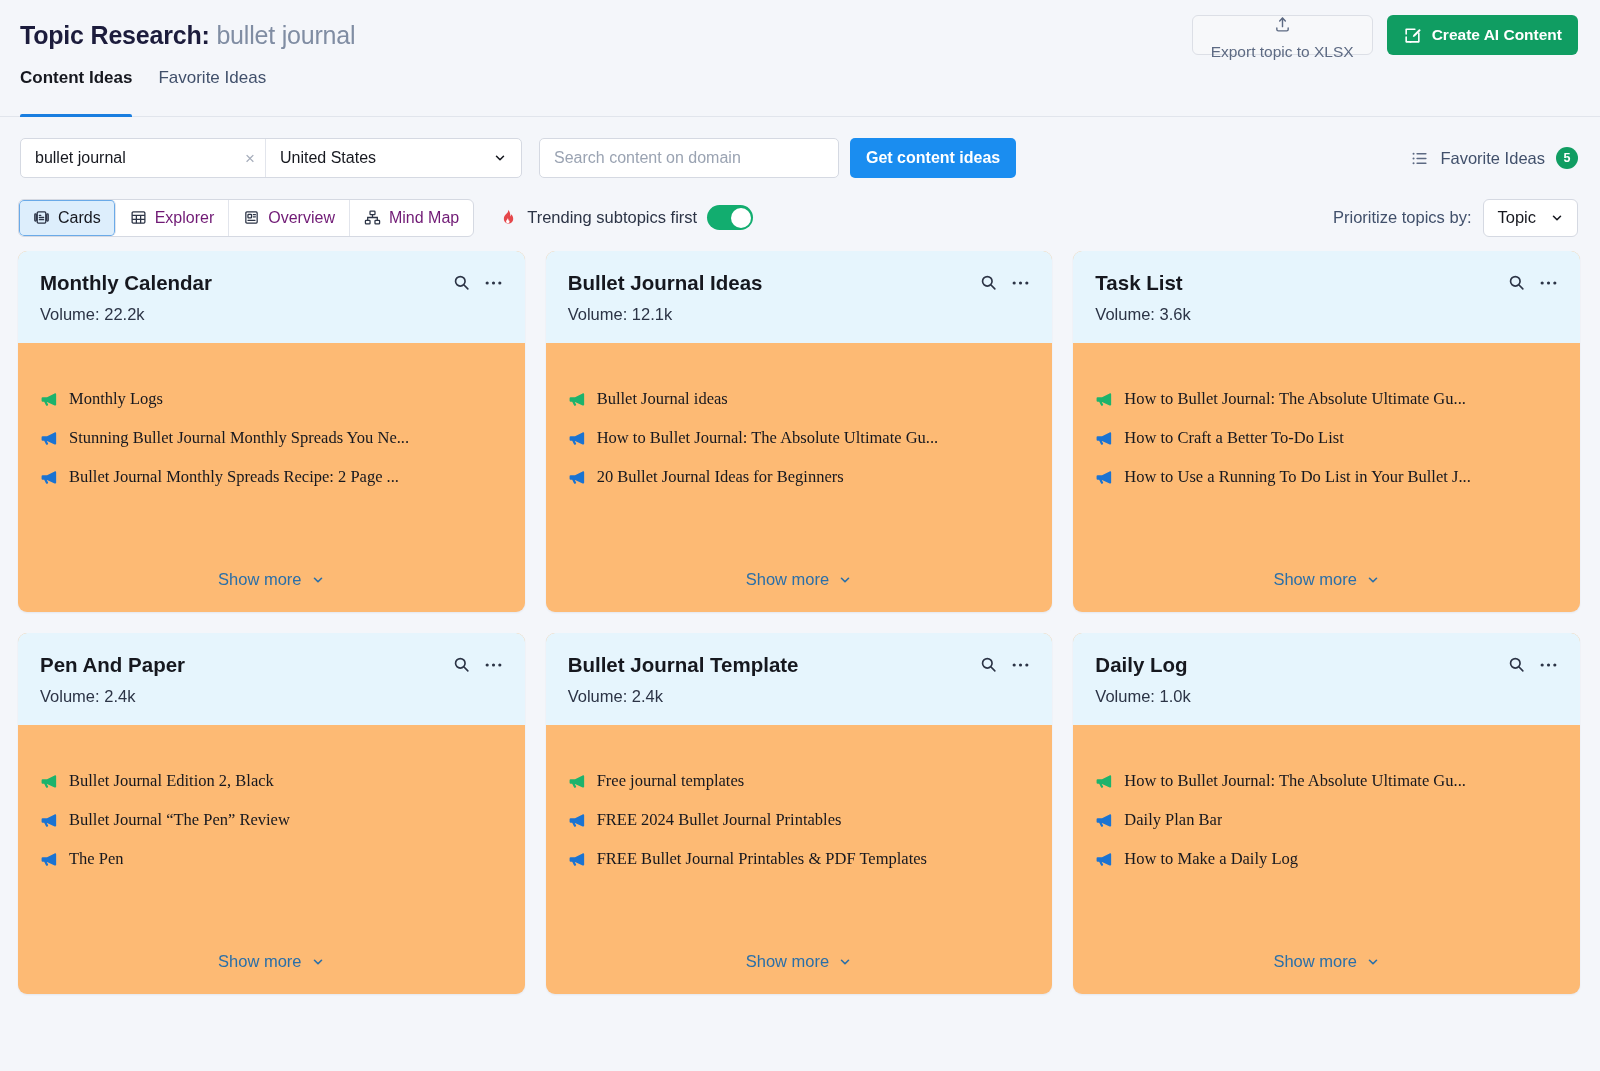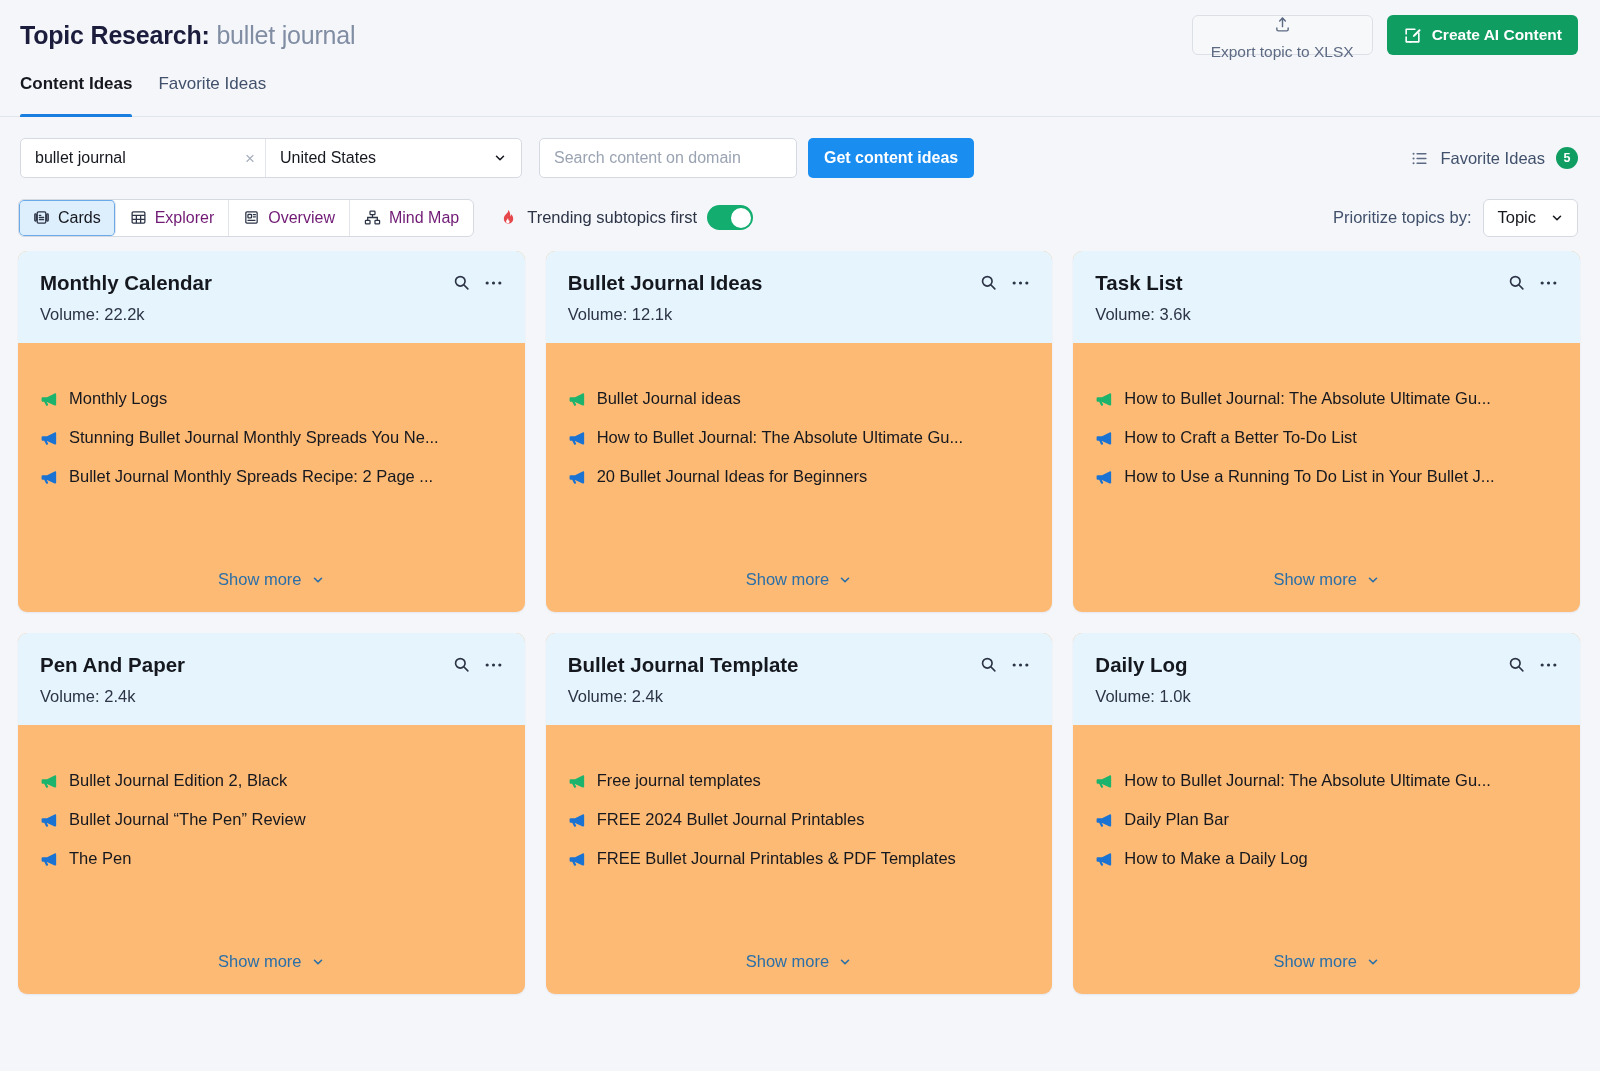--- a/index.html
+++ b/index.html
@@ -78,21 +78,21 @@
     align-items: flex-end;
     gap: 26px;
     padding: 0 20px;
     height: 47px;
     border-bottom: 1px solid #e1e5ec;
     background: #f4f6fa;
   }
   .tab {
     font-size: 17px;
     color: #41506b;
-    padding-bottom: 22px;
+    padding-bottom: 28px;
     cursor: pointer;
     position: relative;
     white-space: nowrap;
   }
   .tab.active {
     color: #16181f;
     font-weight: bold;
   }
   .tab.active::after {
     content: "";
@@ -151,21 +151,21 @@
     font-size: 16px;
     color: #16181f;
     cursor: pointer;
     justify-content: space-between;
   }
   .domain-box {
     margin-left: 17px;
     display: flex;
     align-items: center;
     height: 40px;
-    width: 258px;
+    width: 300px;
     padding: 0 14px;
     border: 1px solid #d5d9e2;
     border-radius: 5px;
     background: #fff;
   }
   .domain-box input {
     border: none;
     outline: none;
     font-size: 16px;
     font-family: inherit;
@@ -351,20 +351,21 @@
     margin-bottom: 19px;
     font-size: 16.5px;
     color: #16181f;
     line-height: 1.2;
     cursor: pointer;
   }
   .idea-text {
     white-space: nowrap;
     overflow: hidden;
     text-overflow: ellipsis;
+    font-family: Liberation Serif, serif;
   }
   .mega { flex: none; margin-top: 1px; }
   .show-more {
     margin-top: auto;
     margin-bottom: 23px;
     display: flex;
     align-items: center;
     justify-content: center;
     gap: 9px;
     font-size: 16.5px;

